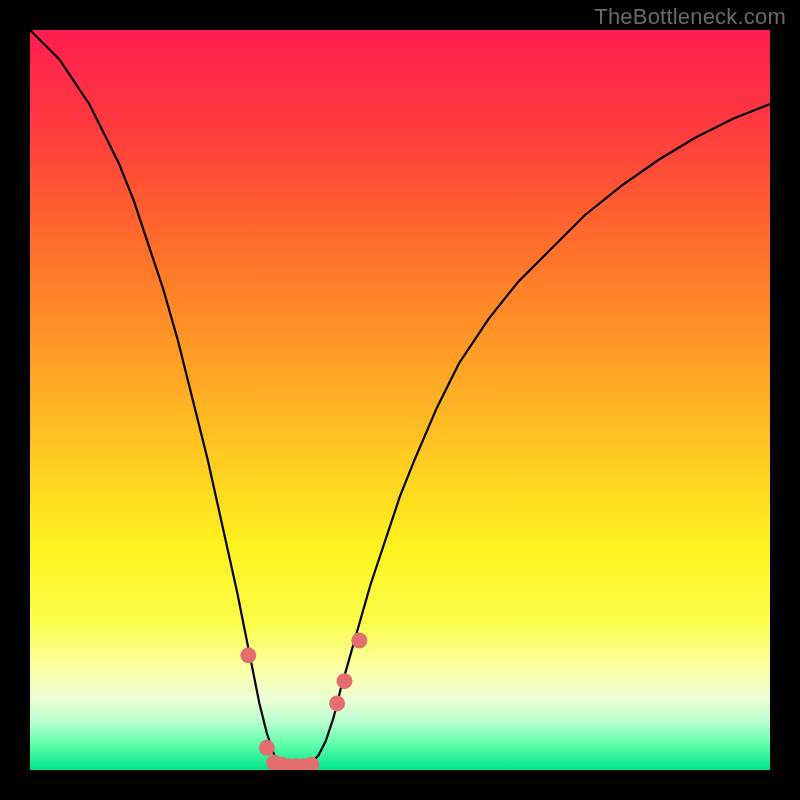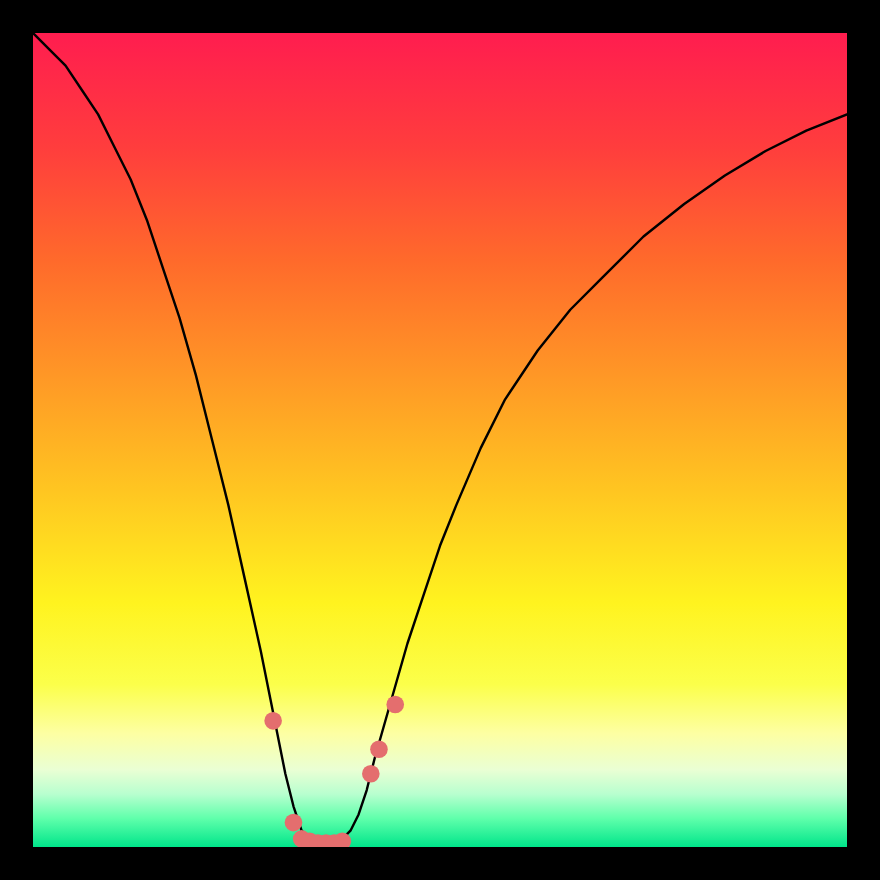--- a/index.html
+++ b/index.html
@@ -46,20 +46,21 @@
   .curve-svg, .markers-svg {
     position: absolute;
     inset: 0;
   }
 </style>
 </head>
 <body>
 
 <div class="frame">
 
+  <div class="watermark">TheBottleneck.com</div>
 
   <div class="plot">
 
     <svg class="gradient" viewBox="0 0 740 740" preserveAspectRatio="none">
       <defs>
         <linearGradient id="bg-grad" x1="0" y1="0" x2="0" y2="1">
             <stop offset="0.00%" stop-color="#ff1d4f"></stop>
             <stop offset="14.00%" stop-color="#ff3d3d"></stop>
             <stop offset="28.00%" stop-color="#ff6a2b"></stop>
             <stop offset="42.00%" stop-color="#ff9726"></stop>

